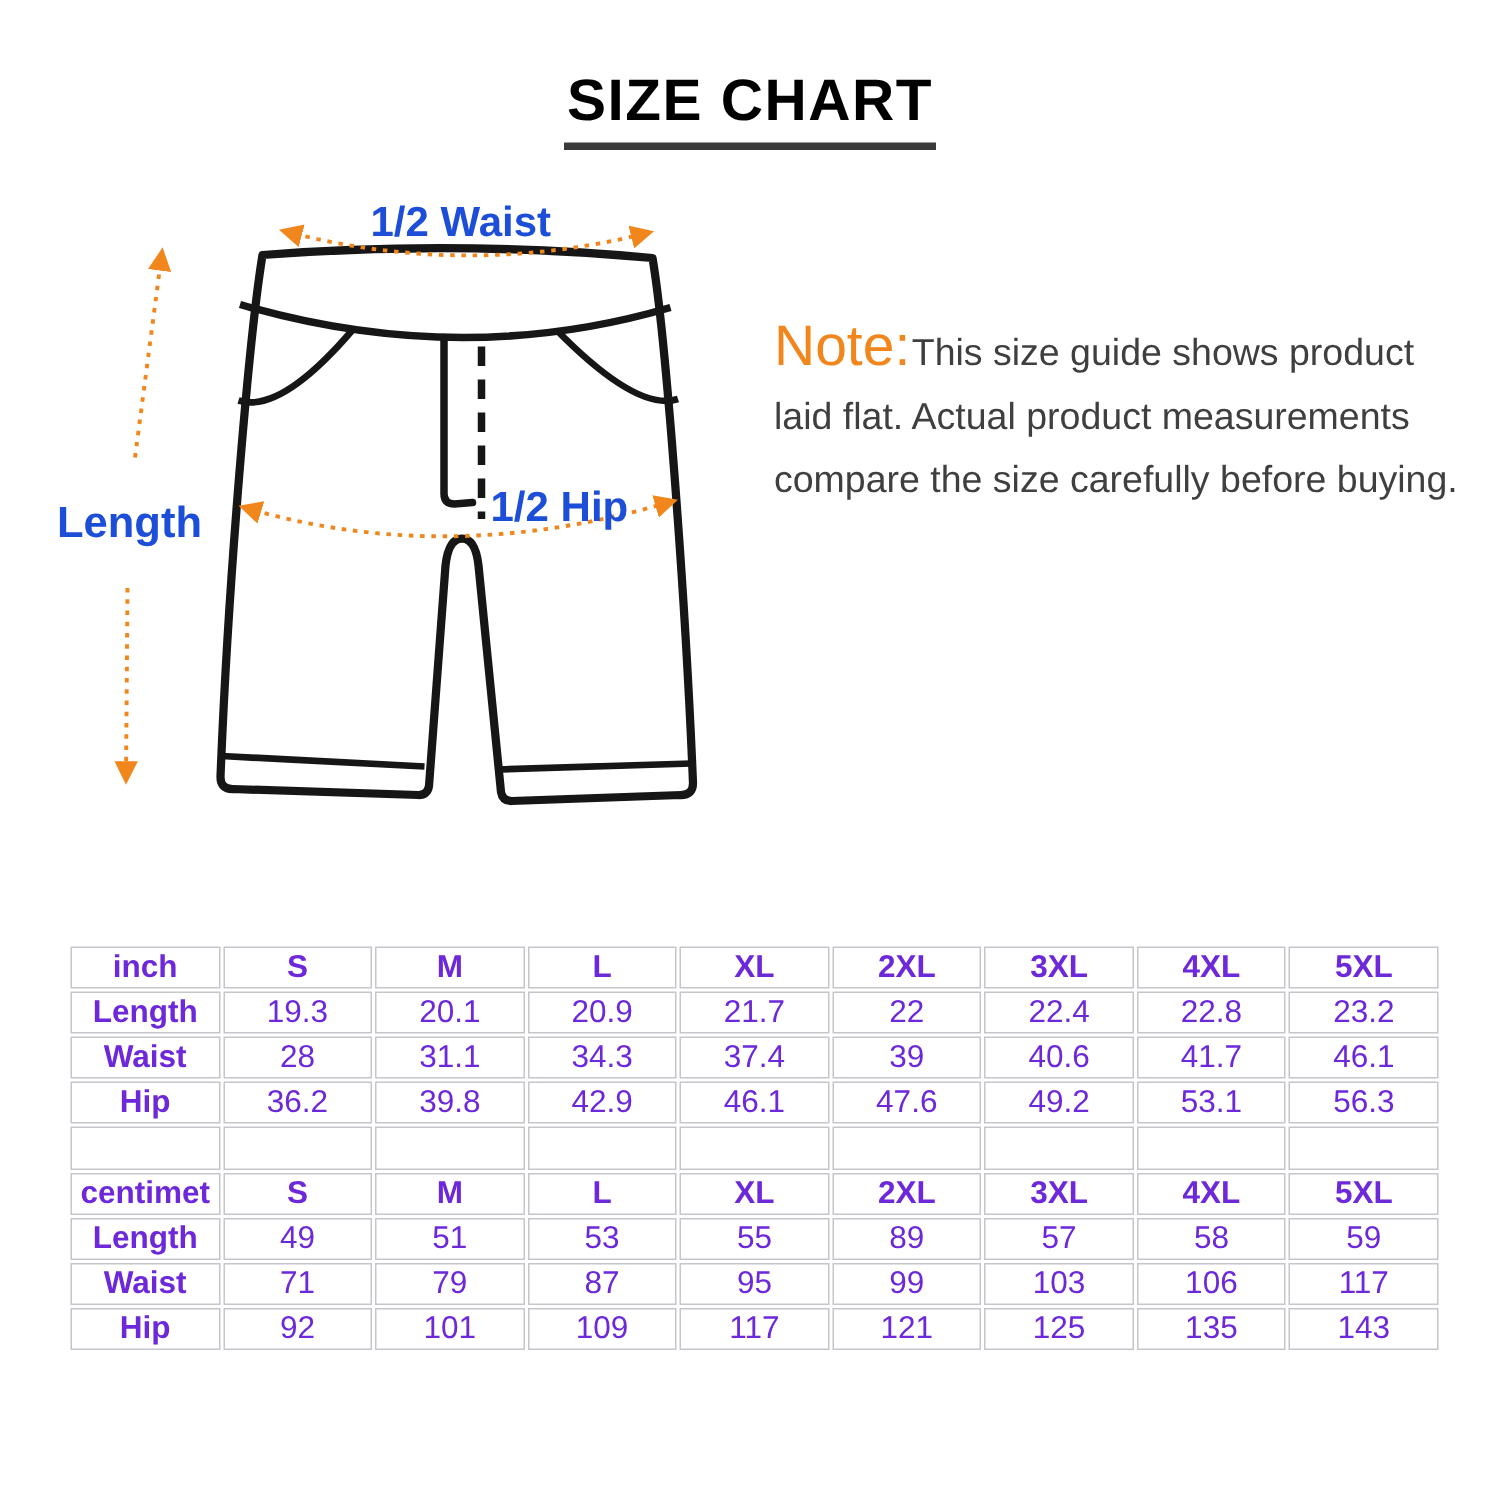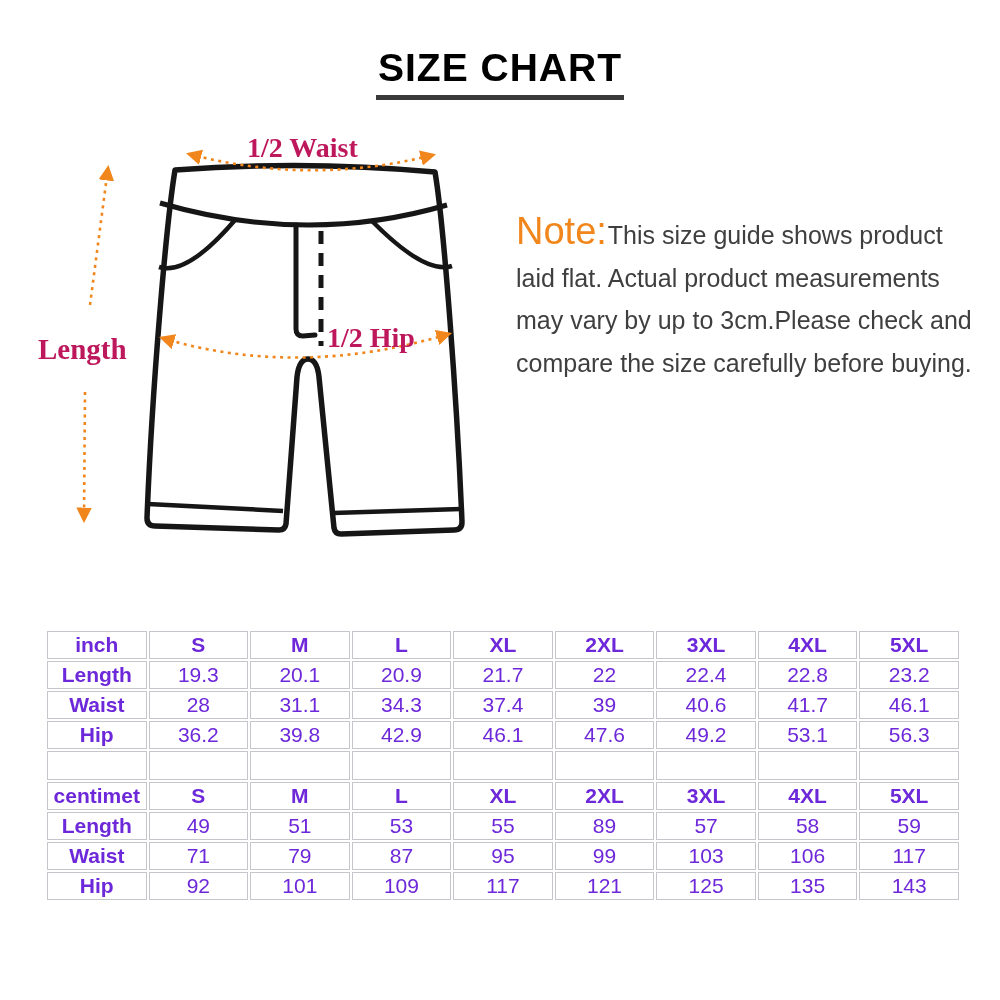--- a/index.html
+++ b/index.html
@@ -11,21 +11,21 @@
 
   .title {
     position:absolute; top:46px; left:50%; transform:translateX(-50%);
     font-size:39px; font-weight:700; letter-spacing:1px; color:#000000;
     border-bottom:5px solid #3a3a3a; padding:0 2px 5px 2px; white-space:nowrap;
   }
 
   .diagram-svg { position:absolute; left:28px; top:130px; width:480px; height:470px; }
 
   .diagram-label {
-    position:absolute; color:#be185d; font-weight:600; white-space:nowrap;font-family:Liberation Serif, serif;
+    position:absolute; color:#1d4ed8; font-weight:600; white-space:nowrap;
   }
   .waist-label  { left:247px; top:132px; font-size:28px; }
   .hip-label    { left:327px; top:322px; font-size:28px; }
   .length-label { left:38px;  top:333px; font-size:29px; }
 
   .note { position:absolute; left:516px; top:210px; }
   .note-line {
     font-size:25px; line-height:42.5px; color:#3f3f3f; white-space:nowrap;
   }
   .note-label {
@@ -71,21 +71,20 @@
   <path d="M57,262 L56,390" fill="none" stroke="#f0861c" stroke-width="2.6" stroke-dasharray="3 4.5" marker-end="url(#ah)"></path>
 </svg>
 
 <span class="diagram-label waist-label">1/2 Waist</span>
 <span class="diagram-label hip-label">1/2 Hip</span>
 <span class="diagram-label length-label">Length</span>
 
 <div class="note">
   <div class="note-line"><span class="note-label">Note:</span><span>This size guide shows product</span></div>
   <div class="note-line">laid flat. Actual product measurements</div>
-  <div class="note-line">may vary by up to 3cm.Please check and</div>
   <div class="note-line">compare the size carefully before buying.</div>
 </div>
 
 <table class="size-table">
   <tbody>
   <tr>
     <td class="hd">inch</td>
     <td class="hd">S</td>
     <td class="hd">M</td>
     <td class="hd">L</td>

